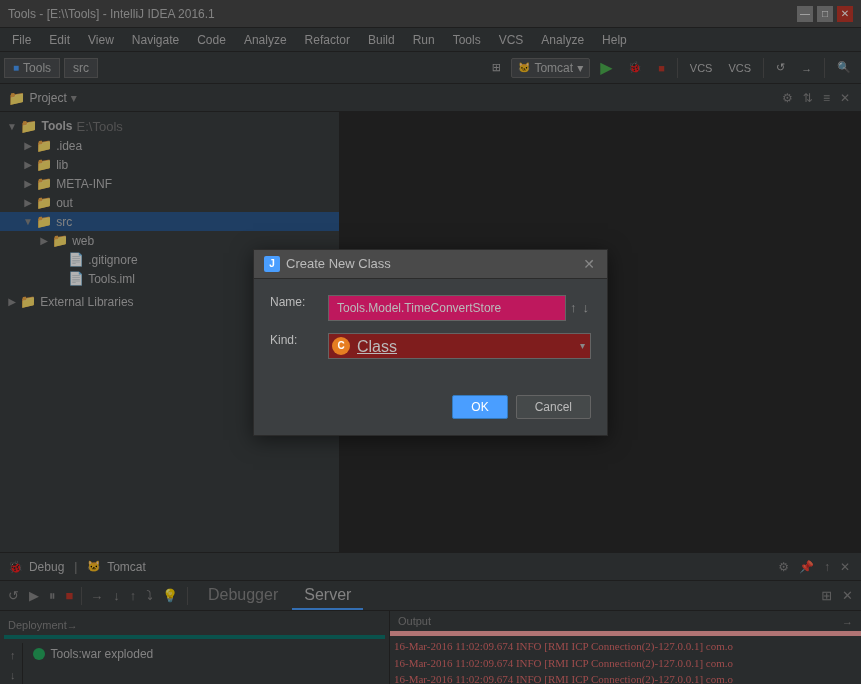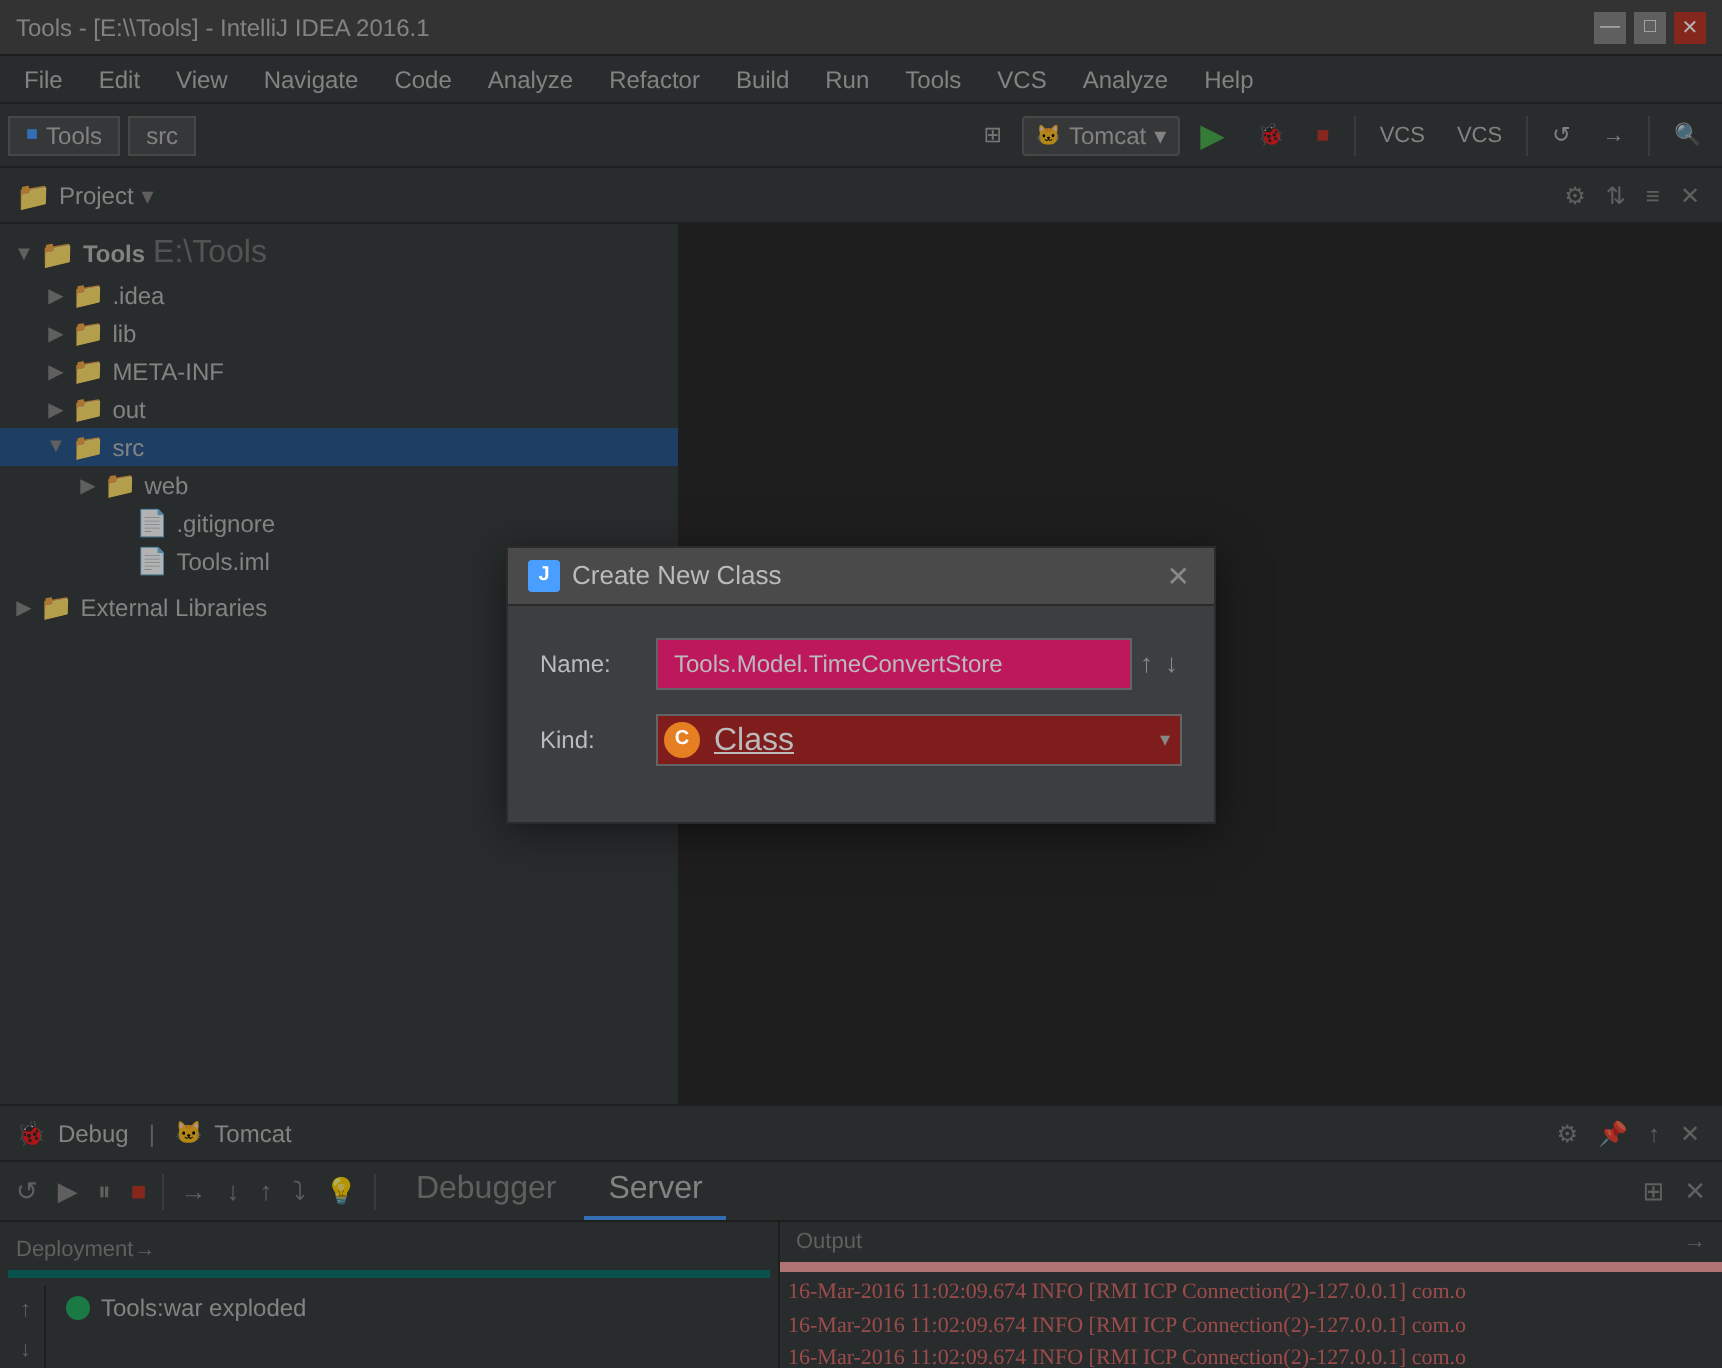--- a/index.html
+++ b/index.html
@@ -162,21 +162,21 @@
     .tree-label {
       color: #bbbbbb;
       font-size: 12px;
     }
     .tree-label.root-label {
       color: #bbbbbb;
       font-weight: bold;
     }
     .tree-label.path {
       color: #777;
-      font-size: 16px;
+      font-size: 13px;
       margin-left: 4px;
     }
 
     
     #right-panel {
       flex: 1;
       background: #3c3f41;
       overflow: hidden;
     }
 
@@ -354,21 +354,20 @@
       color: #888;
       cursor: pointer;
       font-size: 14px;
       padding: 0 2px;
     }
     #modal-body {
       padding: 16px;
     }
     .modal-field {
       display: flex;
-      align-items: center;
       margin-bottom: 12px;
       gap: 8px;
     }
     .modal-label {
       color: #bbbbbb;
       font-size: 12px;
       width: 50px;
       flex-shrink: 0;
     }
     .modal-input {
@@ -723,14 +722,18 @@
             <option>Class</option>
             <option>Interface</option>
             <option>Enum</option>
             <option>Annotation</option>
           </select>
           <span class="modal-select-arrow">▾</span>
         </div>
       </div>
     </div>
 
+    <div id="modal-footer">
+      <button class="modal-btn primary">OK</button>
+      <button class="modal-btn">Cancel</button>
+    </div>
   </div>
 </div>
 
 </body></html>

